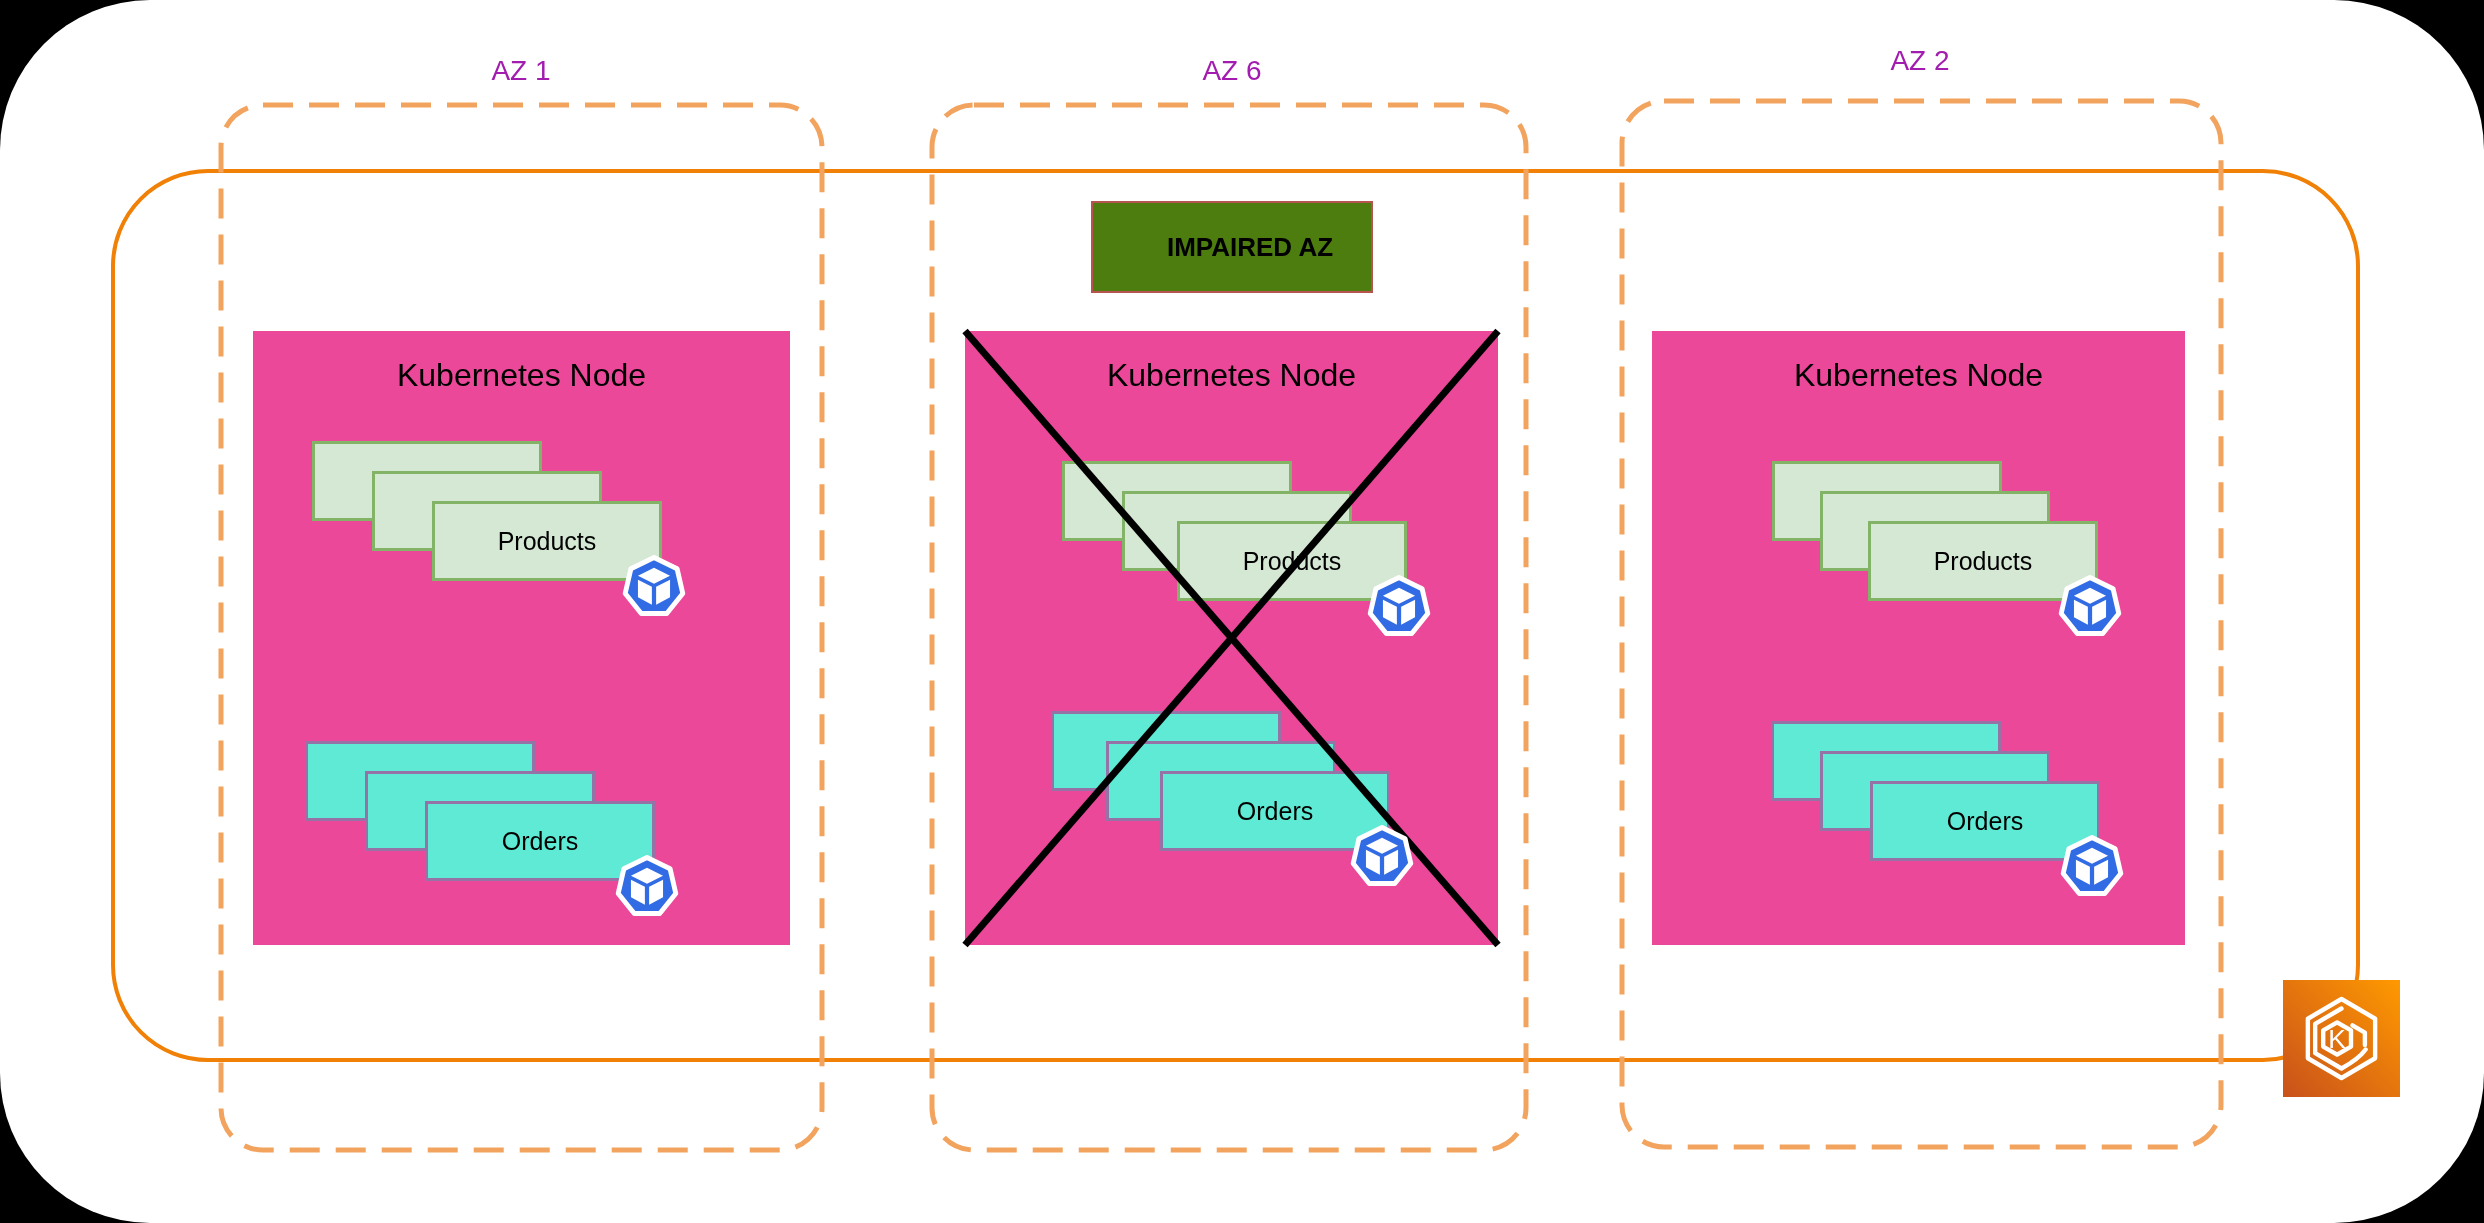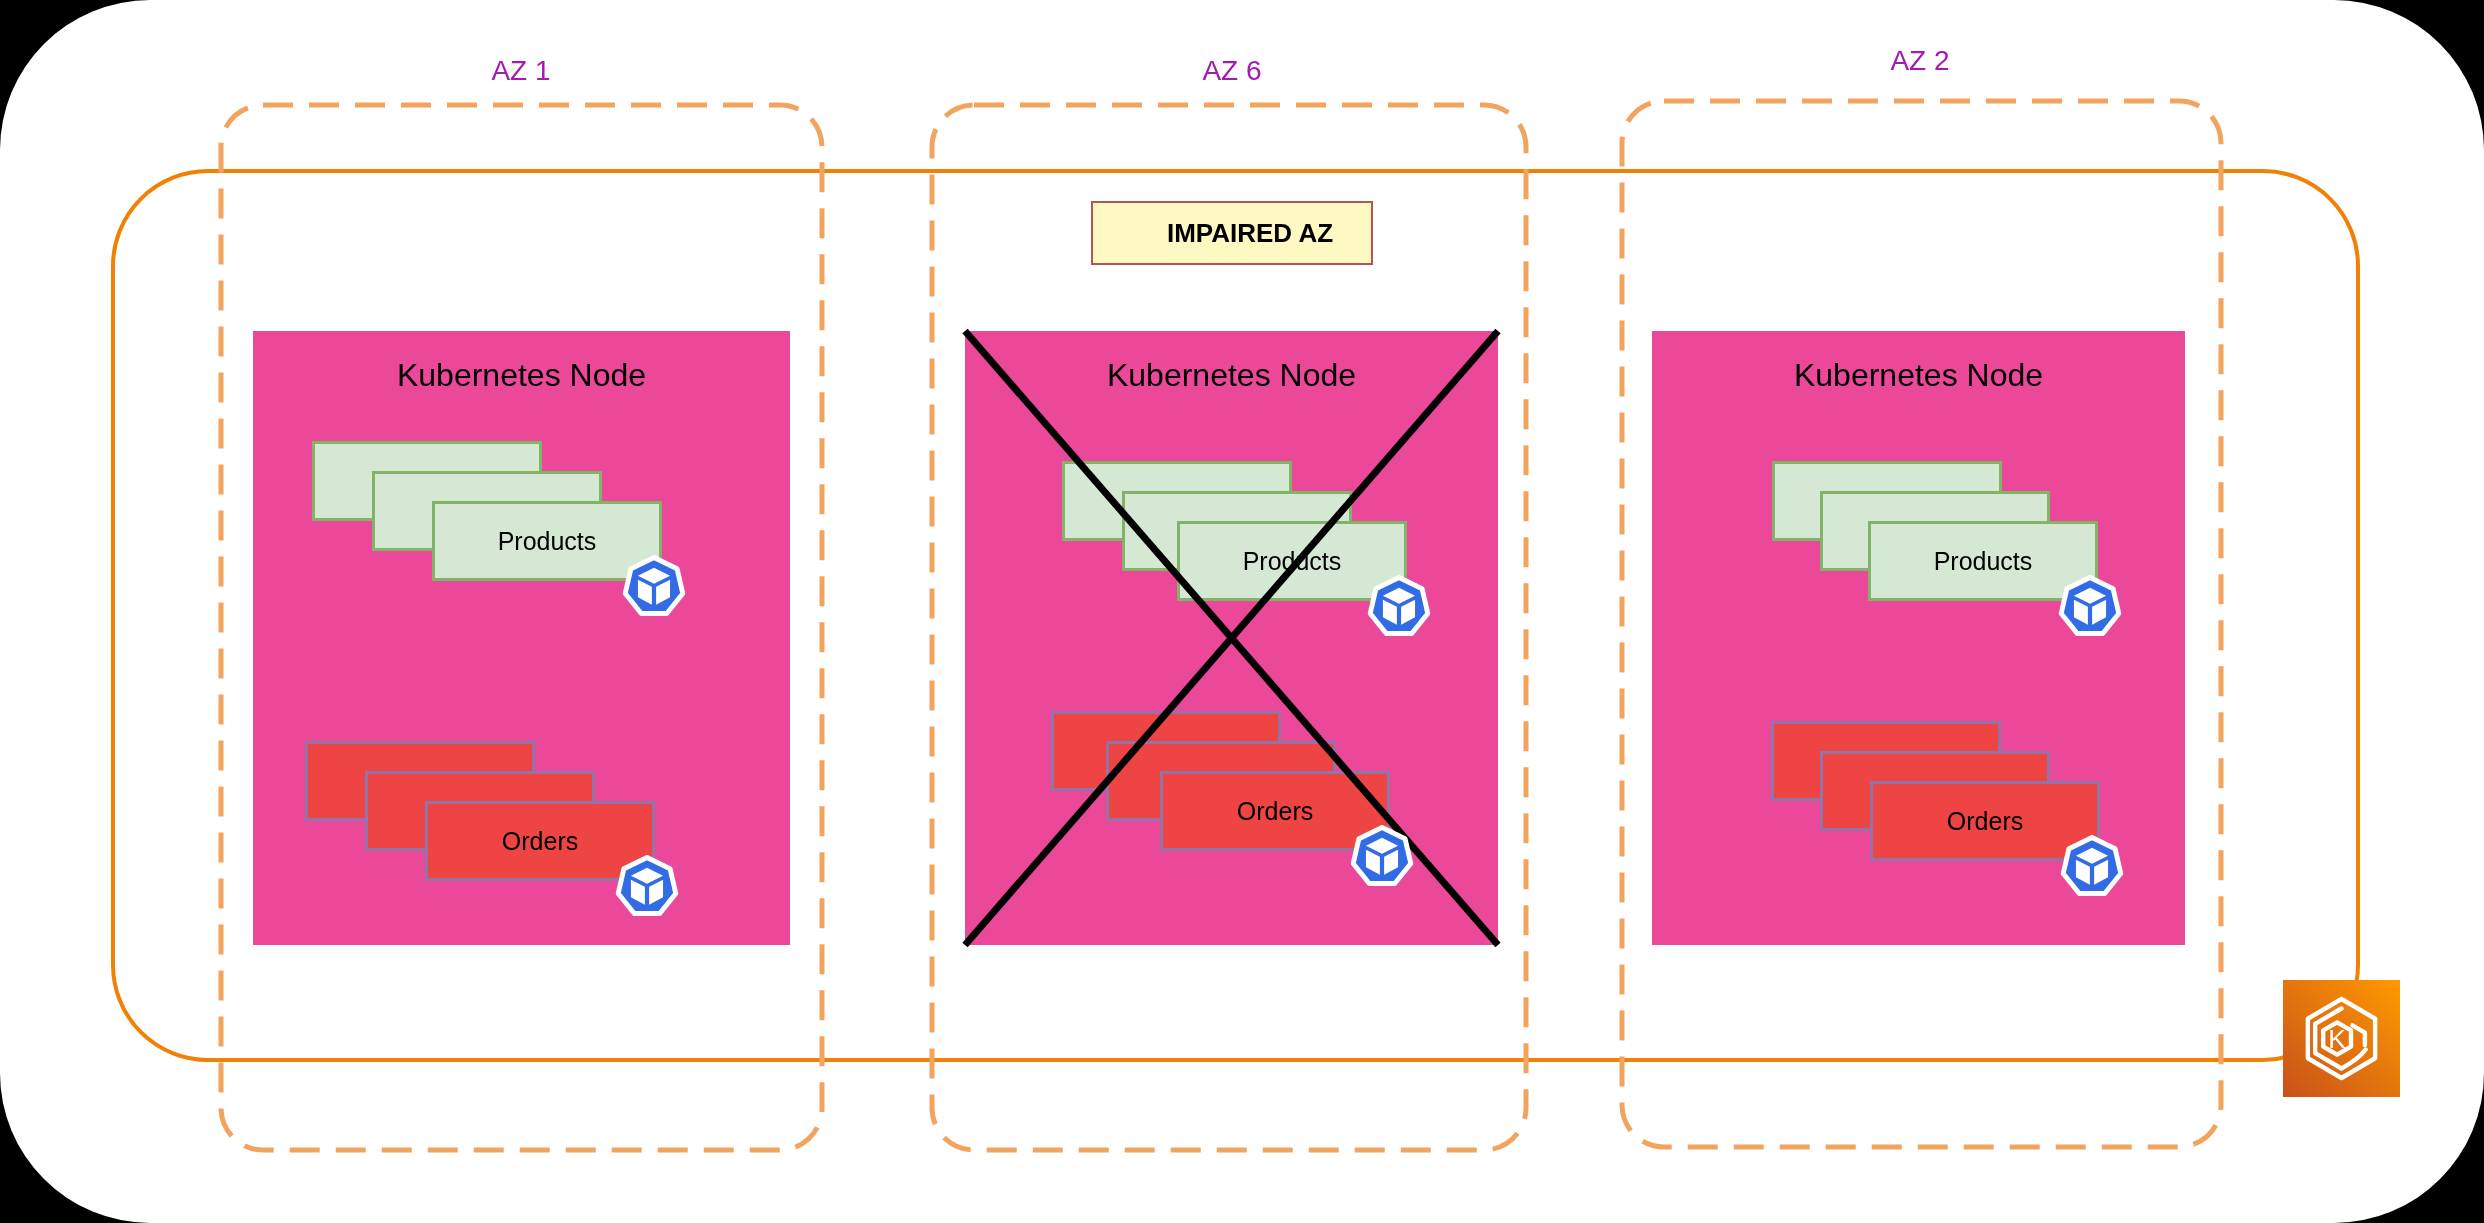--- a/index.html
+++ b/index.html
@@ -7,34 +7,34 @@
   .canvas{position:absolute;left:0;top:0;width:2484px;height:1223px;background:#fff;border-radius:150px;overflow:hidden;}
 
   
   .layer{position:absolute;left:0;top:0;width:2484px;height:1223px;pointer-events:none;}
   .z1{z-index:1}.z2{z-index:2}.z3{z-index:3}
 
   
   .az-label{position:absolute;width:240px;text-align:center;font-size:28px;color:#a21caf;}
 
   
-  .impaired-badge{position:absolute;left:1091px;top:201px;width:282px;height:64px;
-    background:#fef9c3;border:2px solid #B85450;box-sizing:border-box;
+  .impaired-badge{position:absolute;left:1091px;top:201px;width:282px;height:92px;
+    background:#4d7c0f;border:2px solid #B85450;box-sizing:border-box;
     display:flex;align-items:center;justify-content:center;
     font-size:26px;font-weight:bold;color:#000;padding-left:36px;}
 
   
   .k8s-node{position:absolute;background:#ec4899;}
   .node-title{position:absolute;left:0;top:26px;width:100%;text-align:center;font-size:32px;color:#000;}
 
   
   .card{position:absolute;width:230px;height:80px;border:3px solid;box-sizing:border-box;
     display:flex;align-items:center;justify-content:center;font-size:25px;color:#000;}
   .card.green{background:#D5E8D4;border-color:#82B366;}
-  .card.purple{background:#ef4444;border-color:#9673A6;}
+  .card.purple{background:#5eead4;border-color:#9673A6;}
 
   
   .pod-icon{position:absolute;width:72px;height:72px;}
 
   
   .eks-icon{position:absolute;left:2283px;top:980px;width:117px;height:117px;
     background:linear-gradient(45deg,#C8511B 0%,#FF9900 100%);}
   .eks-icon svg{width:100%;height:100%;display:block;}
 
   svg text.eks-k{font-family:"Liberation Sans",sans-serif;font-size:18px;fill:#fff;}

